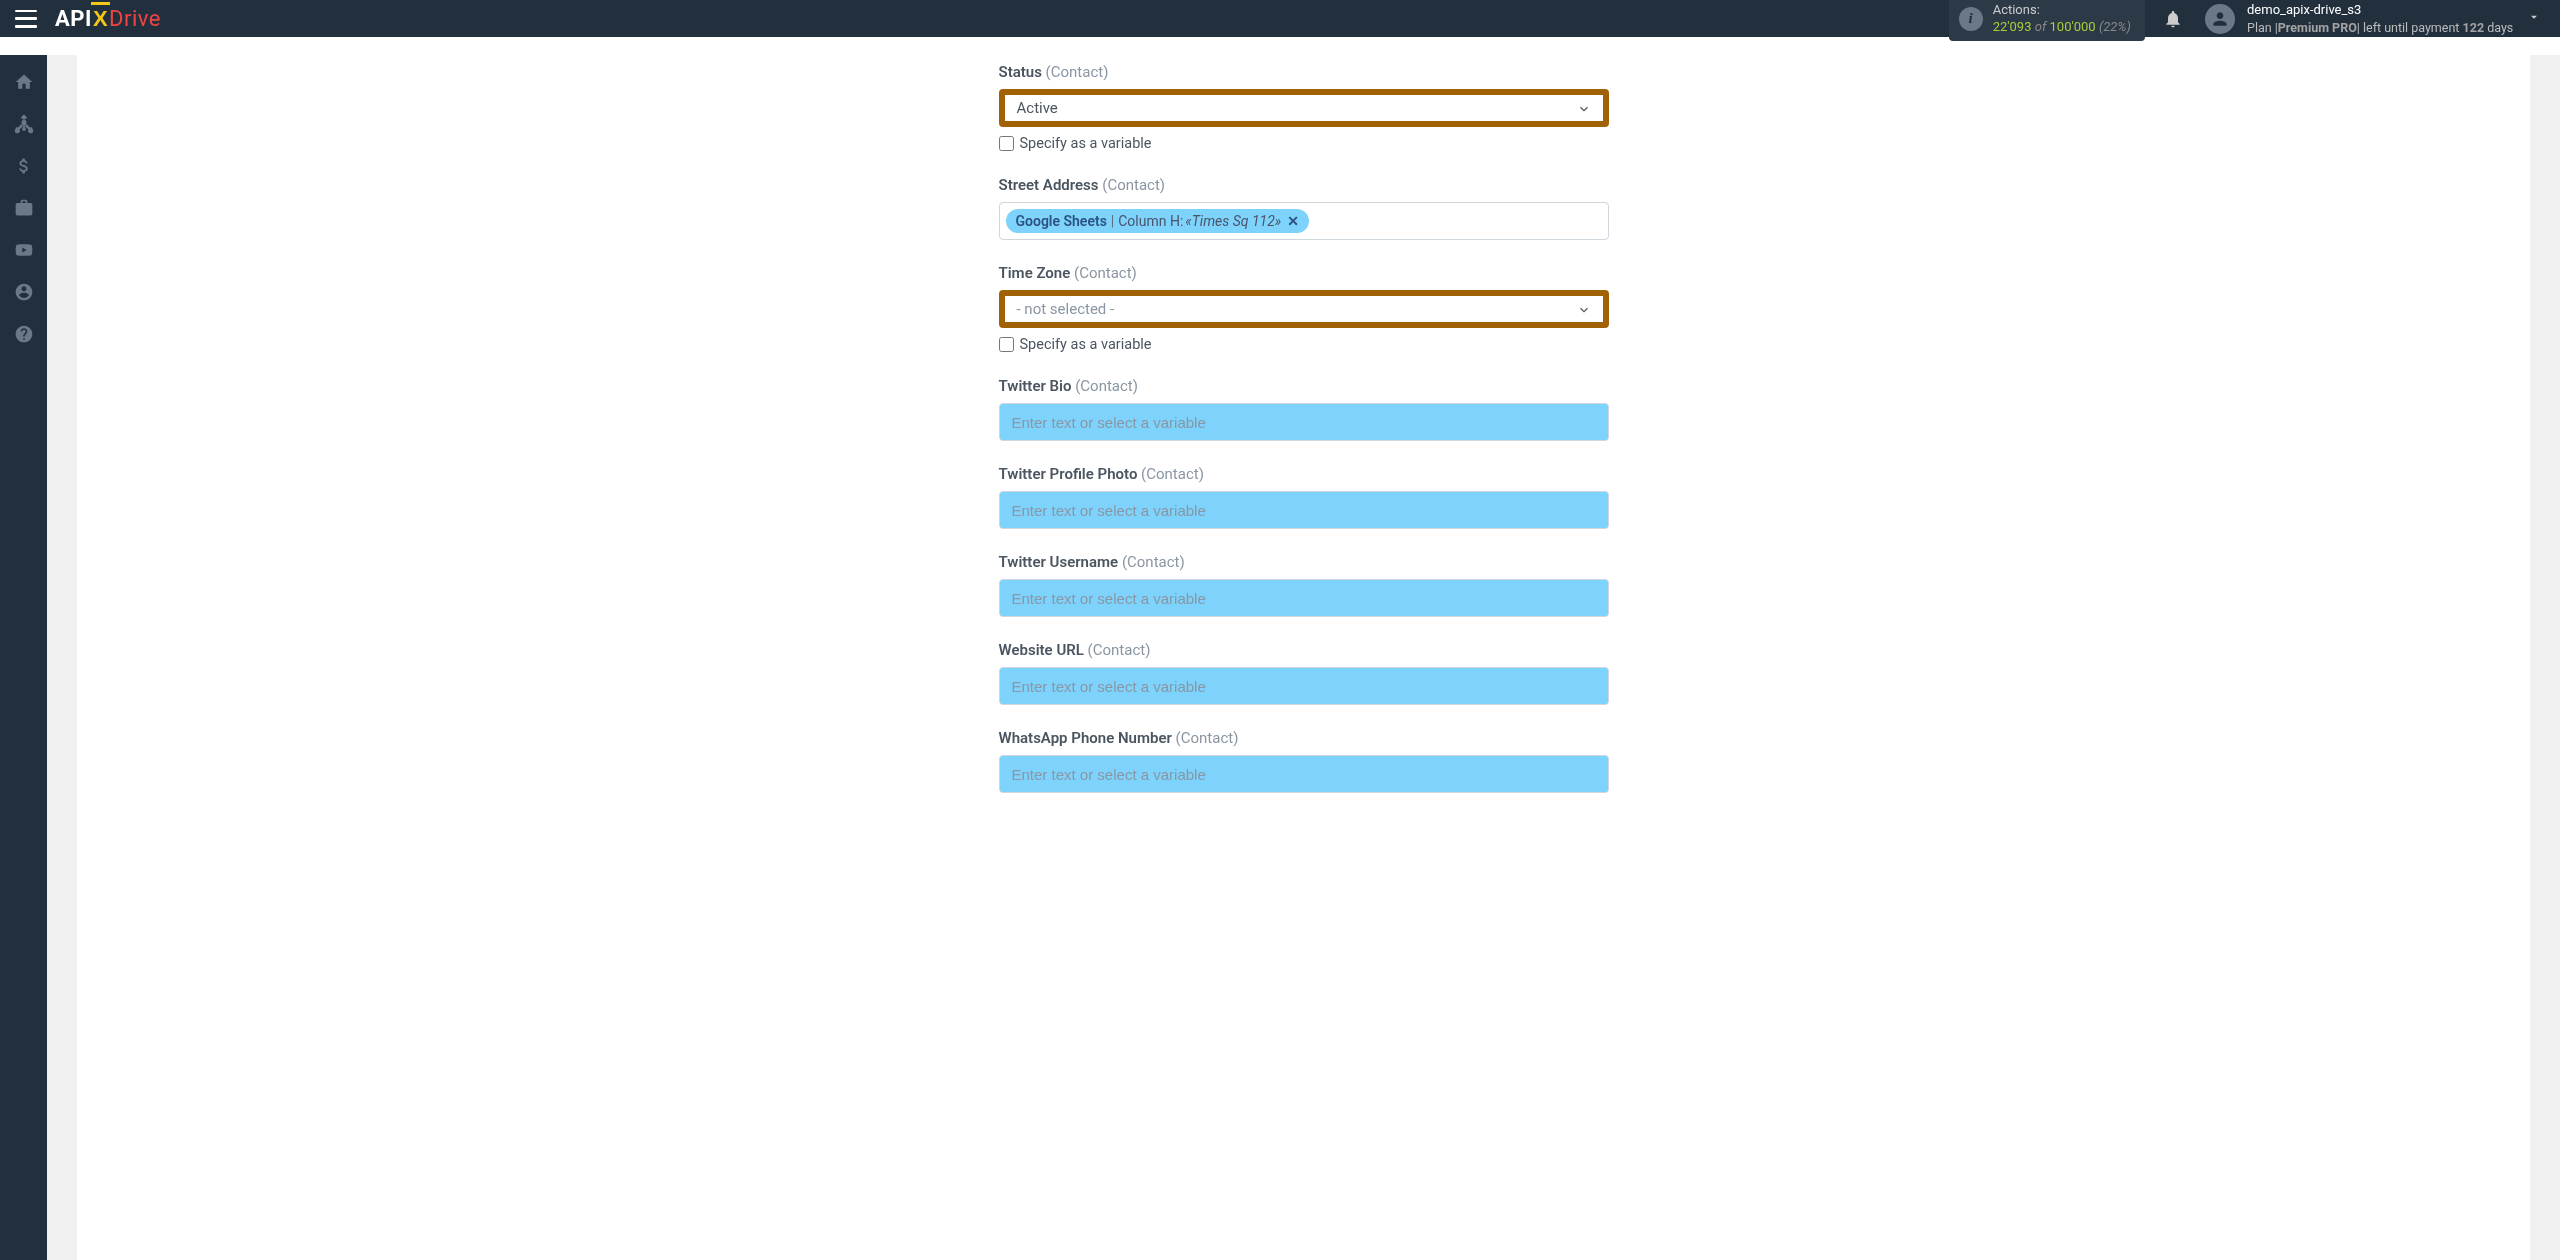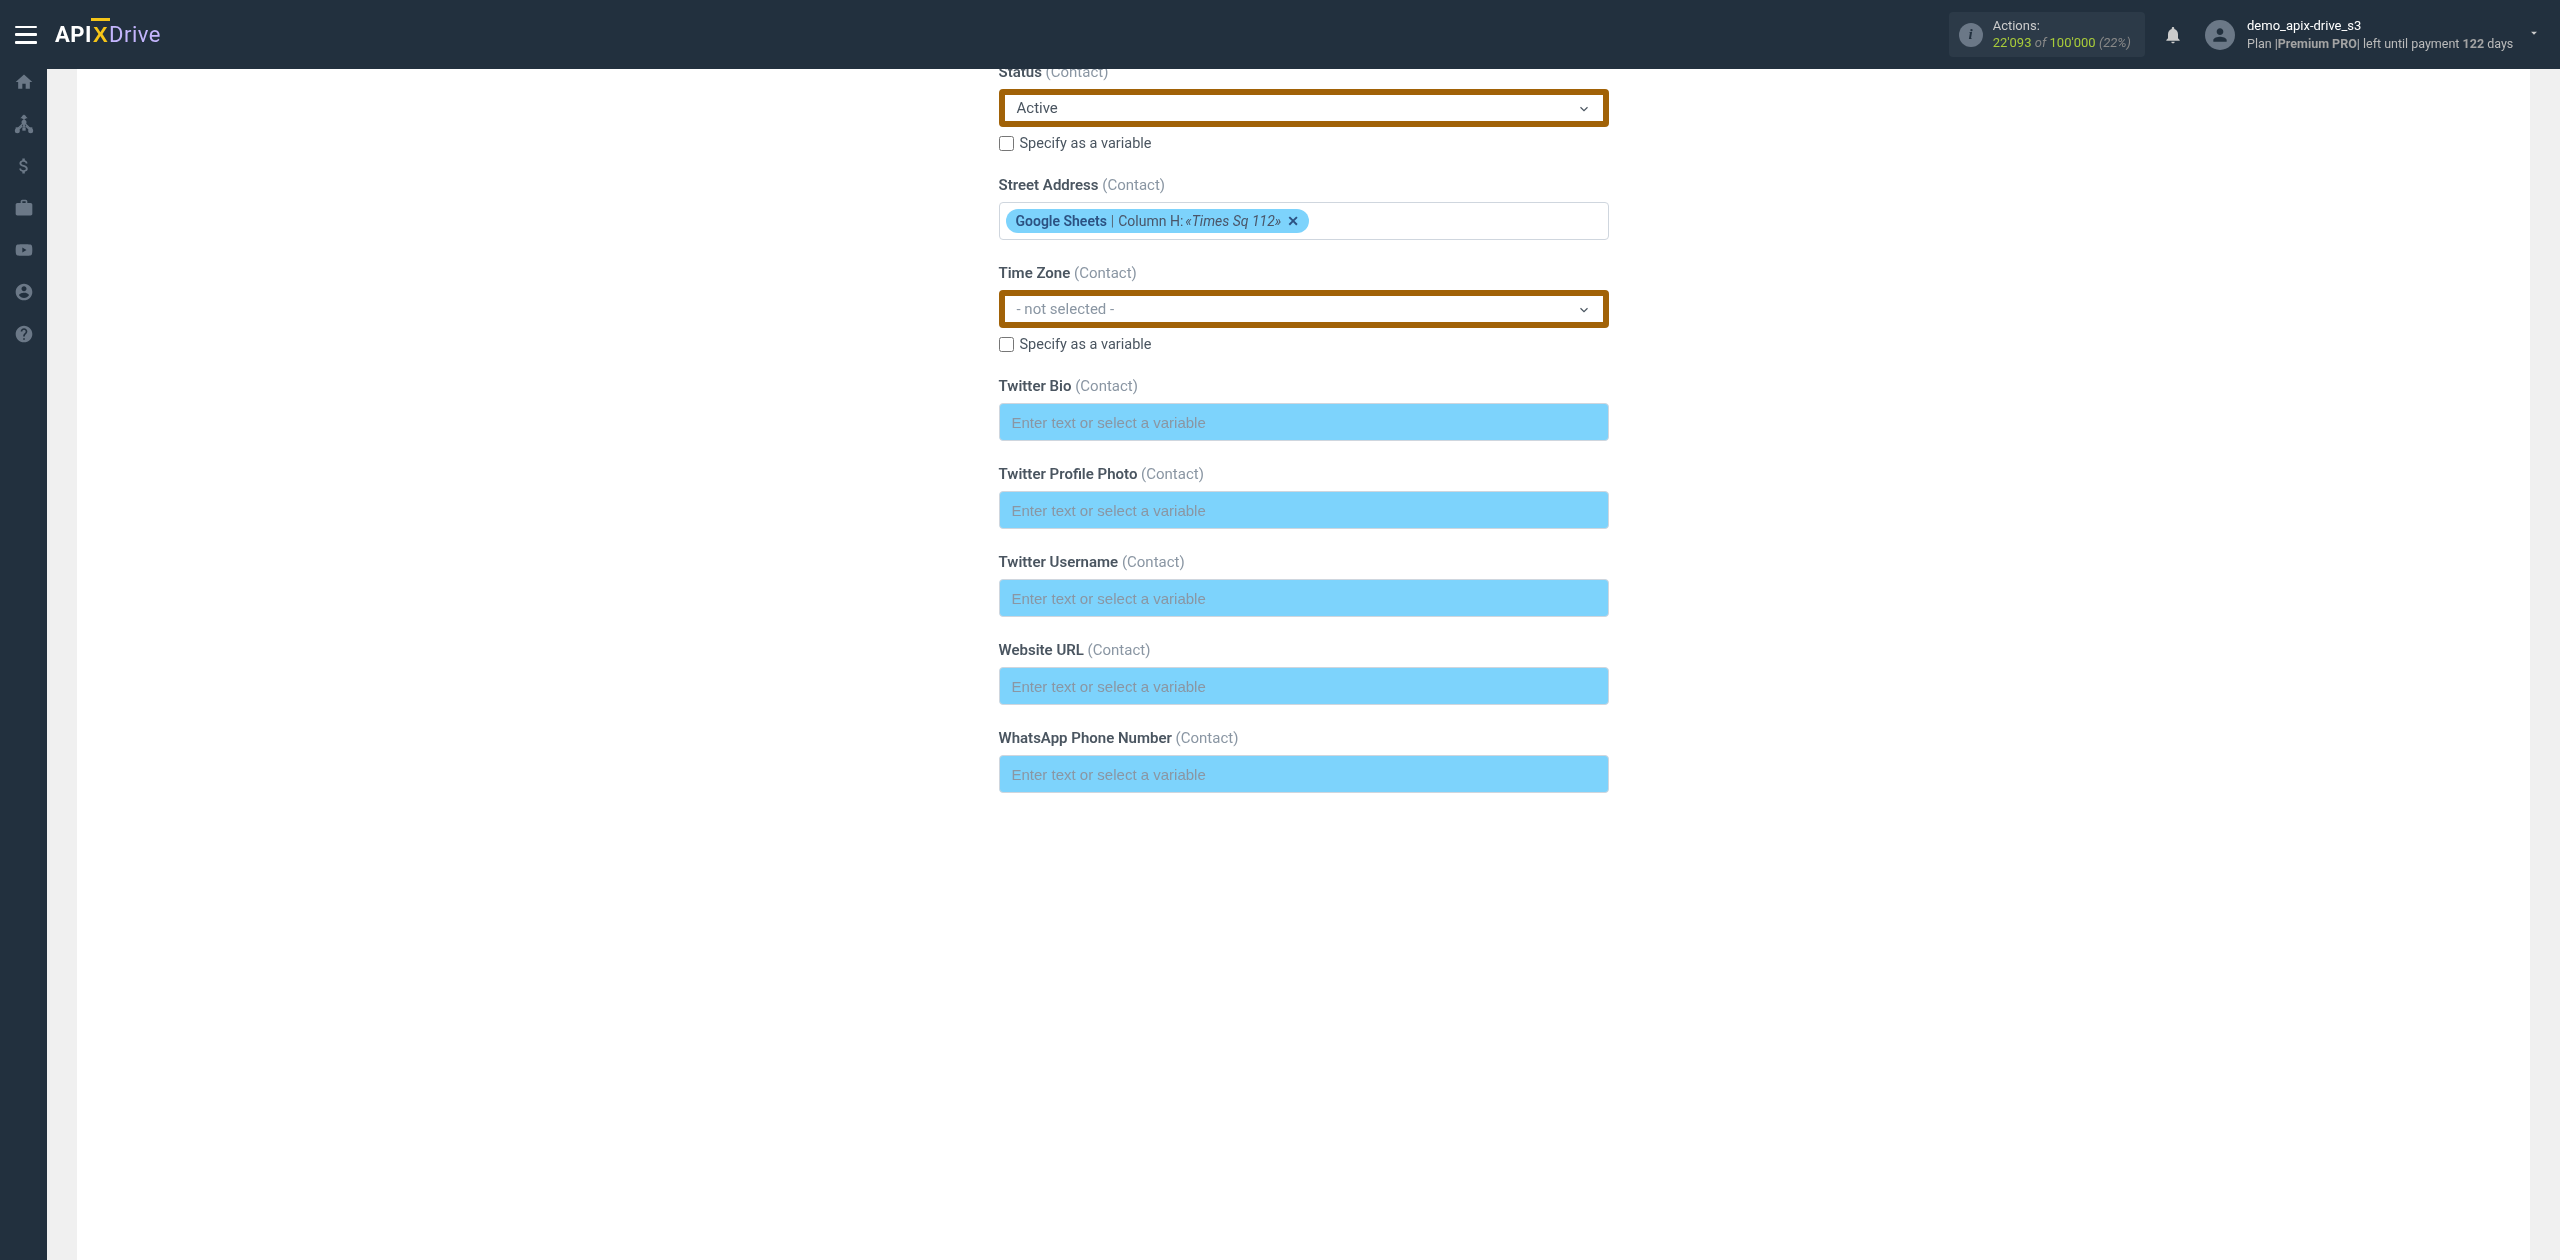--- a/index.html
+++ b/index.html
@@ -1,26 +1,26 @@
 <!DOCTYPE html>
 <html><head>
 <meta charset="utf-8">
 <style>
 * { margin: 0; padding: 0; box-sizing: border-box; }
 body { font-family: -apple-system, BlinkMacSystemFont, "Segoe UI", Roboto, Arial, sans-serif; background: #fff; color: #333; overflow-x: hidden; }
 
 
-.header { height: 69px; background: #22303e; display: flex; align-items: center; padding: 0 15px; color: #fff; position: fixed; top: 0; left: 0; right: 0; z-index: 100; }
+.header { height: 37px; background: #22303e; display: flex; align-items: center; padding: 0 15px; color: #fff; position: fixed; top: 0; left: 0; right: 0; z-index: 100; }
 .hamburger { width: 22px; height: 18px; display: flex; flex-direction: column; justify-content: space-between; cursor: pointer; margin-right: 18px; }
 .hamburger span { display: block; height: 2.5px; background: #fff; border-radius: 1px; }
 .logo { font-size: 22px; font-weight: 700; letter-spacing: 0.5px; display: flex; align-items: center; }
 .logo .api { color: #fff; }
 .logo .x { color: #f5c518; font-family: Arial; font-weight: 900; position: relative; margin: 0 1px; }
 .logo .x::before { content: ''; position: absolute; top: -4px; left: -2px; right: -2px; height: 3px; background: #f5c518; }
-.logo .drive { color: #c4b5fd; font-weight: 400; }
+.logo .drive { color: #ef4444; font-weight: 400; }
 .header-spacer { flex: 1; }
 .actions-box { background: #2c3a48; border-radius: 4px; padding: 6px 14px 6px 10px; display: flex; align-items: center; gap: 10px; margin-right: 18px; }
 .info-circle { width: 24px; height: 24px; border-radius: 50%; background: #6b7887; display: flex; align-items: center; justify-content: center; color: #22303e; font-weight: 900; font-style: italic; font-family: Georgia, serif; font-size: 15px; }
 .actions-text { font-size: 13px; line-height: 1.3; }
 .actions-text .line1 { color: #ccc; }
 .actions-text .line2 { }
 .actions-text .count { color: #a9cc3a; }
 .actions-text .of { color: #888; font-style: italic; }
 .actions-text .total { color: #a9cc3a; }
 .actions-text .pct { color: #888; font-style: italic; }

